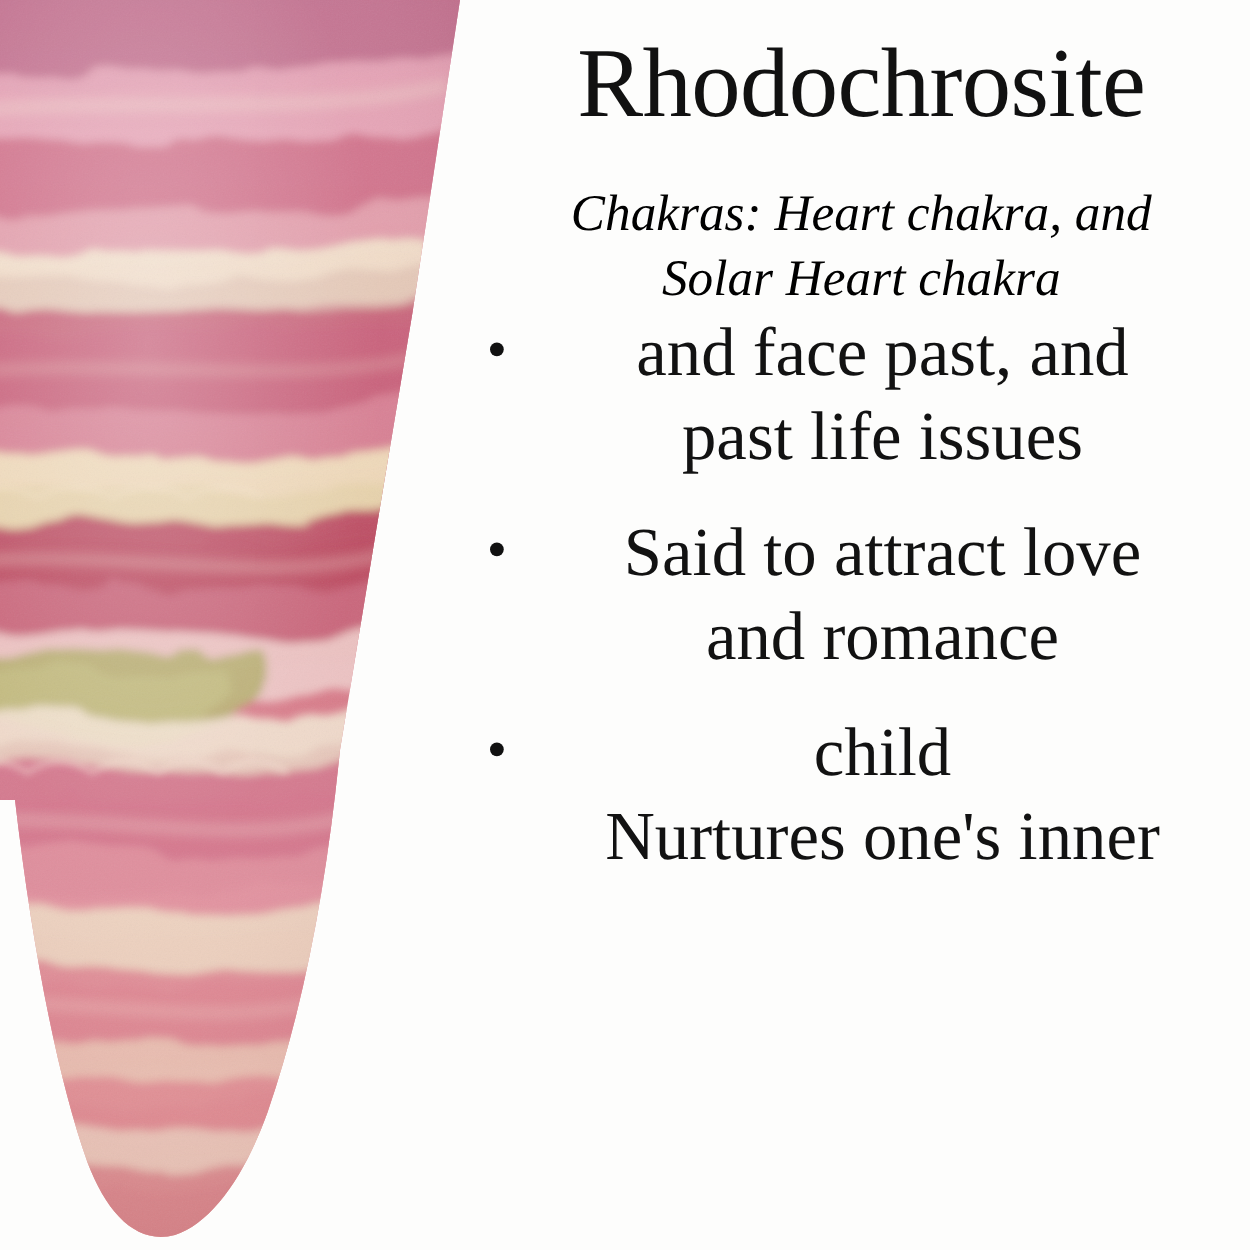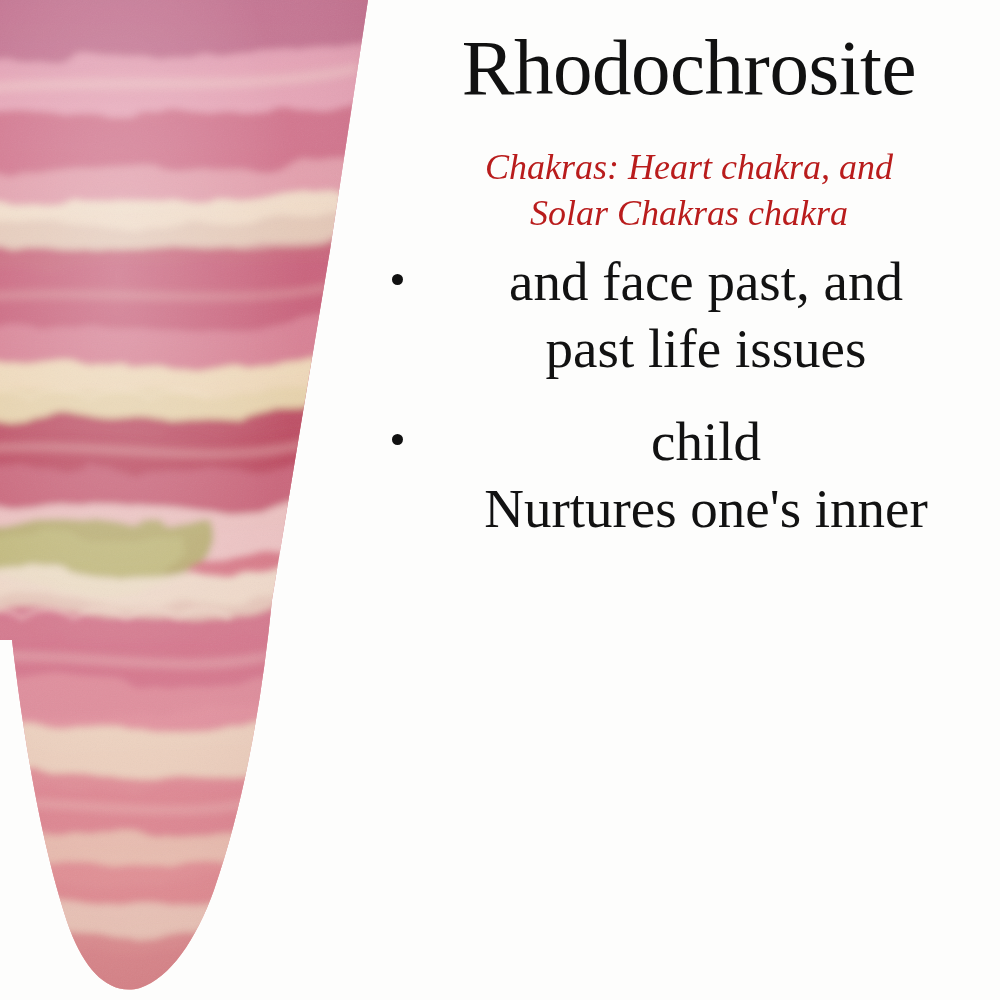--- a/index.html
+++ b/index.html
@@ -66,23 +66,23 @@
   }
 
   #subtitle {
     position: absolute;
     top: 144px;
     left: 0;
     width: 100%;
     text-align: center;
     font-family: "Liberation Serif", serif;
     font-style: italic;
-    font-size: 36px;
+    font-size: 41px;
     line-height: 1.28;
-    color: #b91c1c;
+    color: #000000;
   }
   #subtitle .sub-line {
     display: block;
   }
 
   #bullets {
     position: absolute;
     top: 248px;
     left: 6px;
     width: 610px;
@@ -234,33 +234,40 @@
       </g>
     </svg>
   </div>
 
   <div id="text-panel">
 
     <div id="title">Rhodochrosite</div>
 
     <div id="subtitle">
       <span class="sub-line">Chakras: Heart chakra, and</span>
-      <span class="sub-line">Solar Chakras chakra</span>
+      <span class="sub-line">Solar Heart chakra</span>
     </div>
 
     <div id="bullets">
 
       <div class="bullet-item">
         <span class="bullet-dot"></span>
         <span class="bullet-text">
           <span class="ln">and face past, and</span>
           <span class="ln">past life issues</span>
         </span>
       </div>
 
+      <div class="bullet-item">
+        <span class="bullet-dot"></span>
+        <span class="bullet-text">
+          <span class="ln">Said to attract love</span>
+          <span class="ln">and romance</span>
+        </span>
+      </div>
 
       <div class="bullet-item">
         <span class="bullet-dot"></span>
         <span class="bullet-text">
           <span class="ln">child</span>
           <span class="ln">Nurtures one's inner</span>
         </span>
       </div>
 
 

